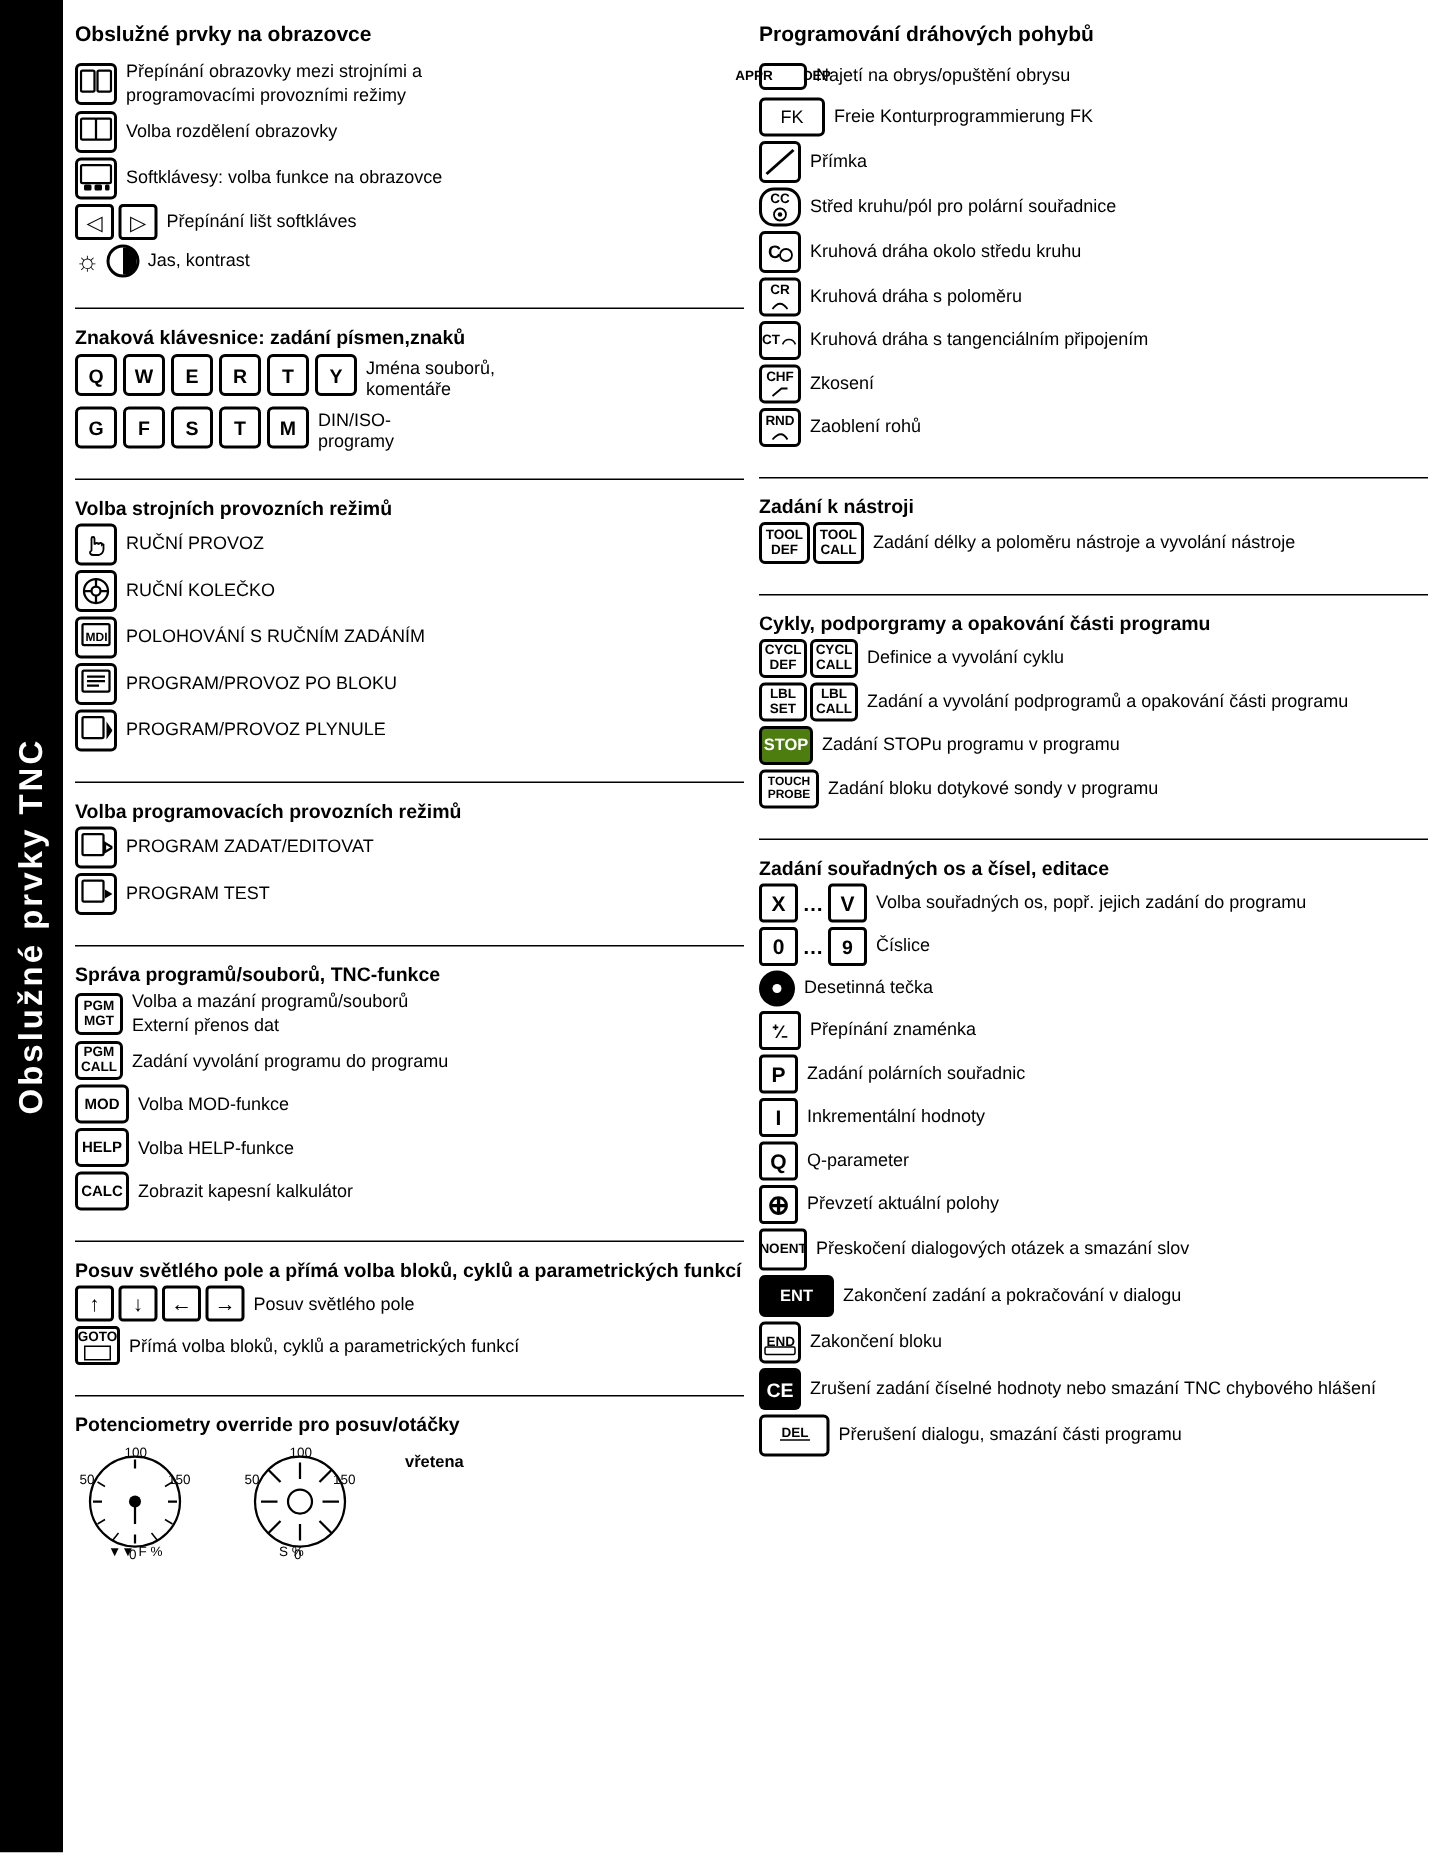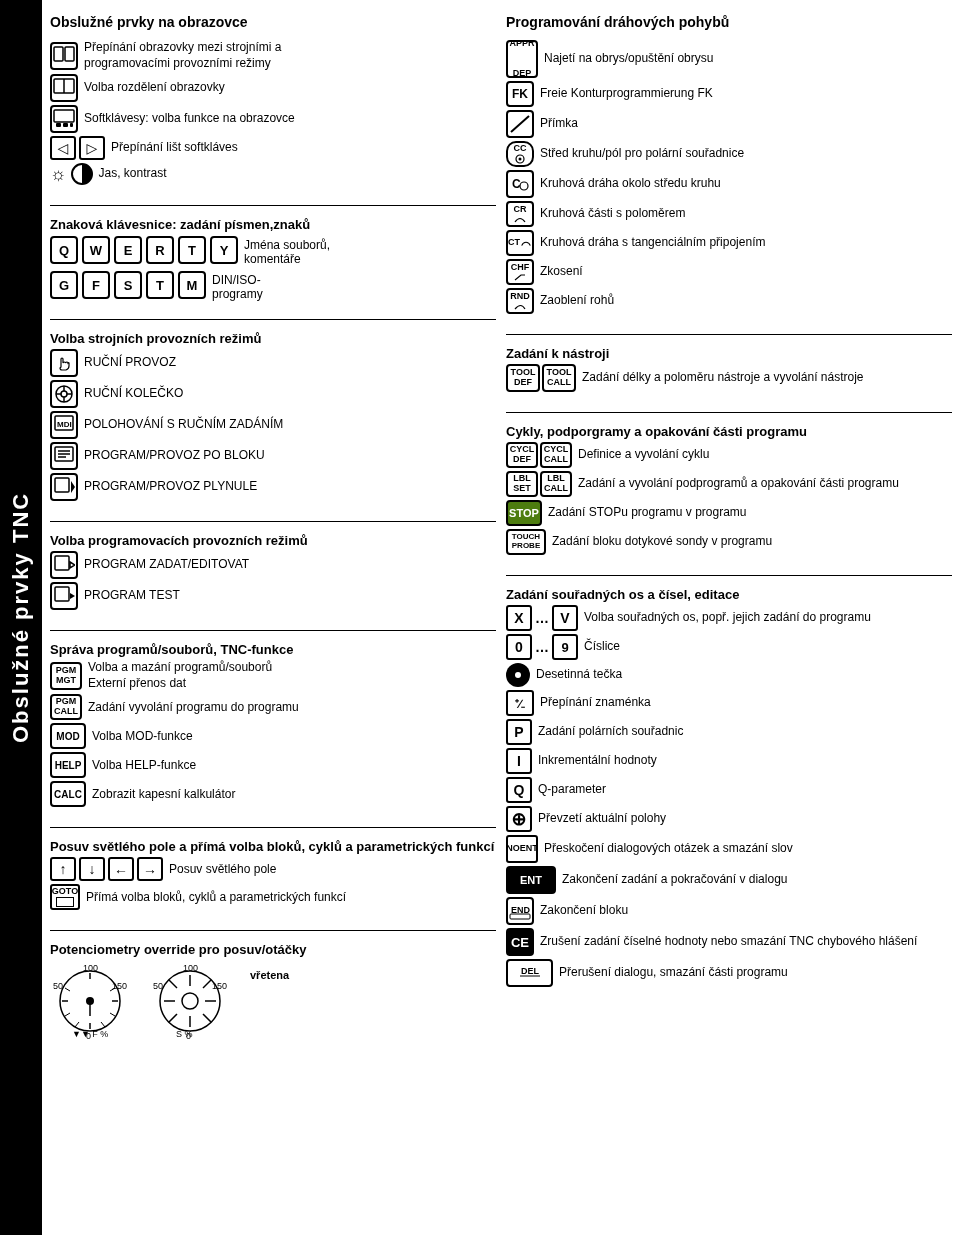--- a/index.html
+++ b/index.html
@@ -147,21 +147,21 @@
       border-radius: 3px;
       display: flex;
       align-items: center;
       justify-content: center;
       font-size: 14px;
     }
 
     
     .pot-container {
       display: flex;
-      gap: 20px;
+      gap: 30px;
       align-items: flex-end;
       margin-top: 4px;
     }
 
     .stop-key {
       background: #4d7c0f;
       color: #fff;
       border: 2px solid #000;
       border-radius: 4px;
       width: 36px;
@@ -545,45 +545,45 @@
       border-radius: 4px;
       min-width: 36px;
       height: 26px;
       font-size: 10px;
       font-weight: bold;
       flex-shrink: 0;
     }
 
     .appr-dep-key {
       display: flex;
-      flex-direction: column;
+      flex-direction: row;
       align-items: center;
       justify-content: center;
       border: 2px solid #000;
       border-radius: 4px;
       width: 32px;
-      height: 38px;
+      height: 18px;
       font-size: 9px;
       font-weight: bold;
       line-height: 1.1;
       text-align: center;
       flex-shrink: 0;
       gap: 20px;
     }
 
     .fk-btn {
       display: flex;
       align-items: center;
       justify-content: center;
       border: 2px solid #000;
       border-radius: 4px;
-      width: 28px;
+      width: 44px;
       height: 26px;
       font-size: 12px;
-      font-weight: bold;
+      font-weight: normal;
       flex-shrink: 0;
     }
   </style>
 </head>
 <body>
 
 <div class="page-wrapper">
 
   <div class="sidebar">
     <span>Obslužné prvky TNC</span>
@@ -929,21 +929,21 @@
           <p>Kruhová dráha okolo středu kruhu</p>
         </div>
 
         <div class="item-row">
           <div class="cr-key">
             <span>CR</span>
             <svg width="14" height="8" viewBox="0 0 14 8">
                 <path d="M2,7 Q7,0 12,7" fill="none" stroke="#000" stroke-width="1.2"></path>
               </svg>
           </div>
-          <p>Kruhová části s poloměrem</p>
+          <p>Kruhová dráha s poloměru</p>
         </div>
 
         <div class="item-row">
           <div class="ct-key">
             <span>CT</span>
             <svg width="14" height="8" viewBox="0 0 14 8">
                 <path d="M2,7 C4,2 10,2 12,7" fill="none" stroke="#000" stroke-width="1.2"></path>
               </svg>
           </div>
           <p>Kruhová dráha s tangenciálním připojením</p>

